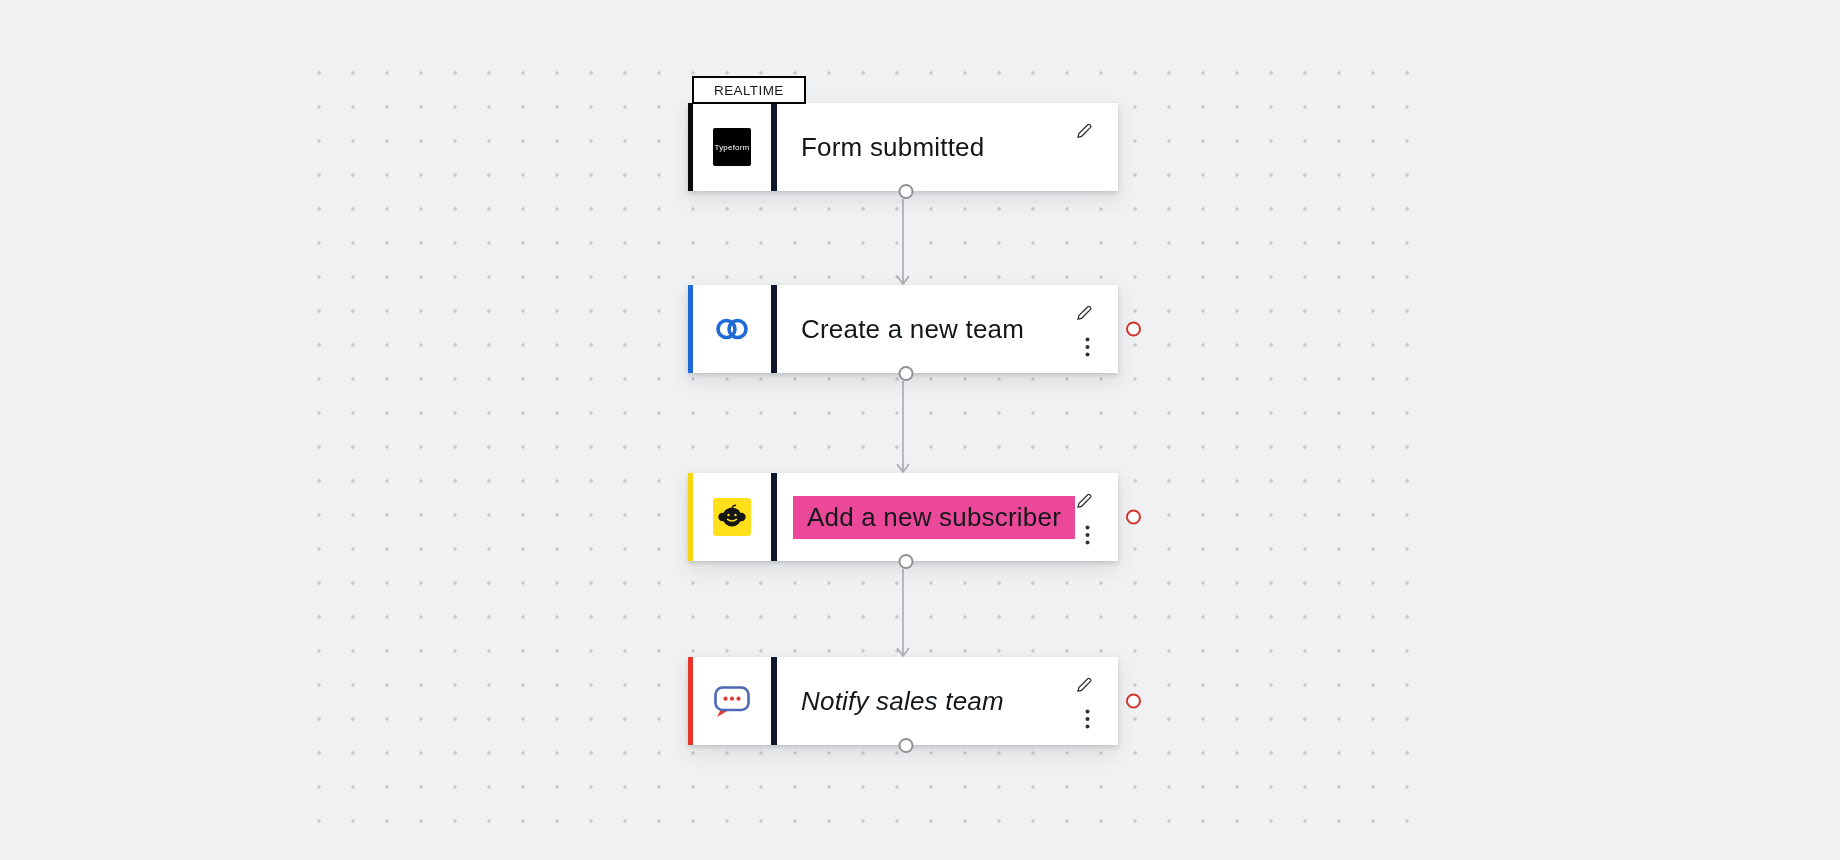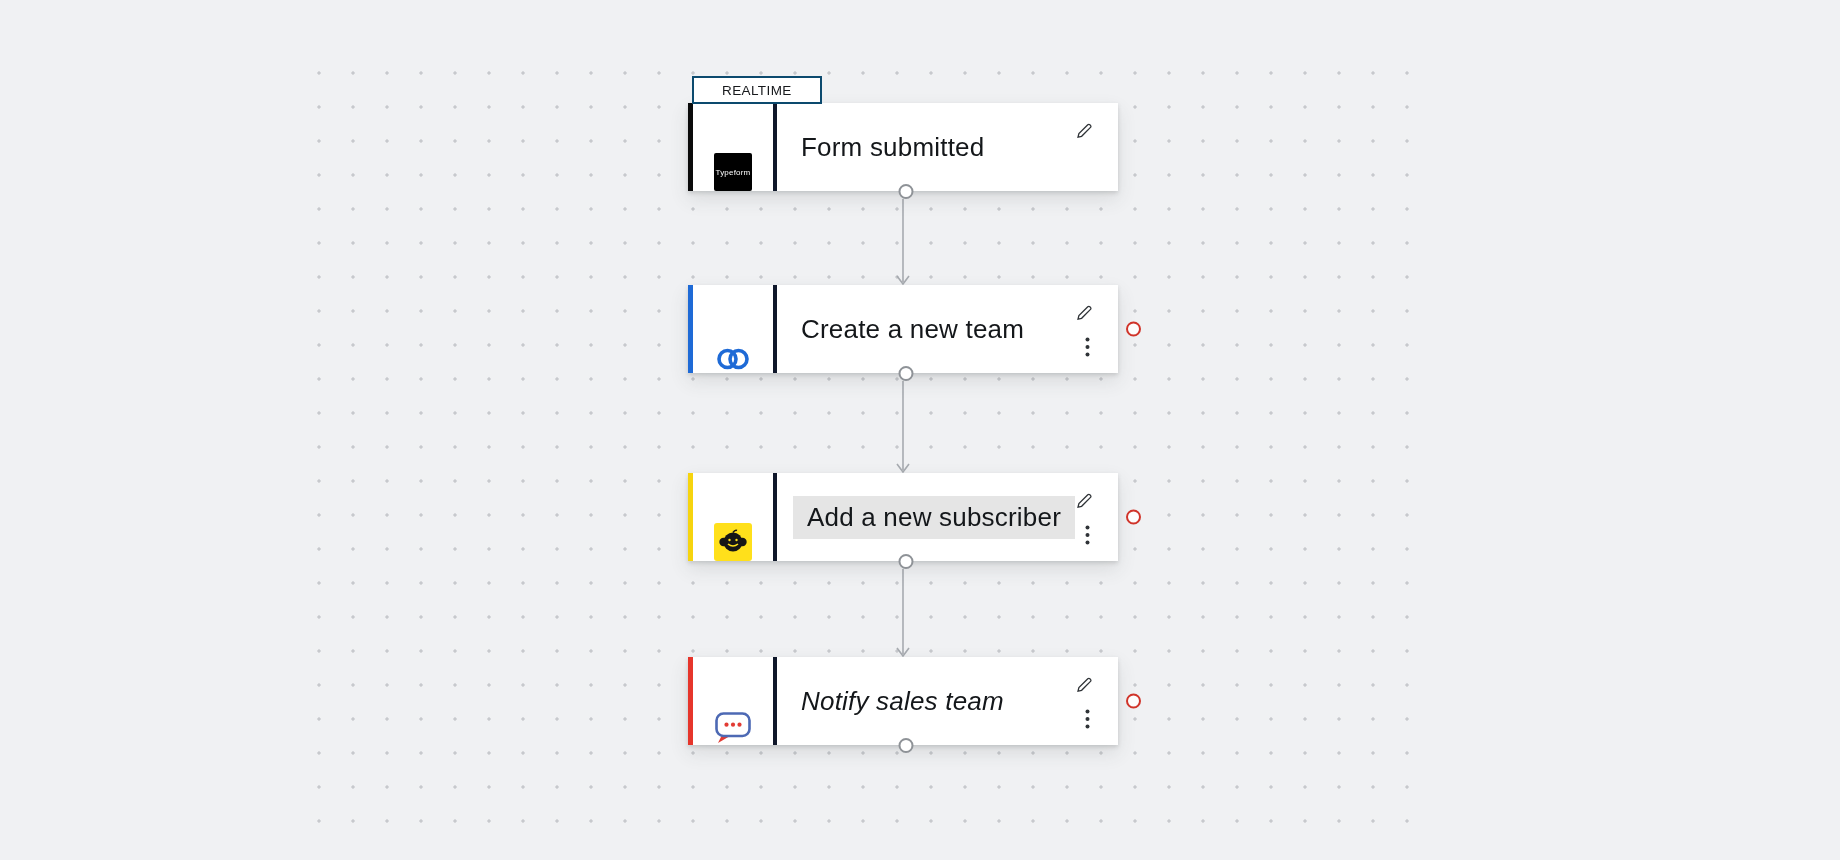--- a/index.html
+++ b/index.html
@@ -34,34 +34,34 @@
     z-index: 2;
   }
   .node-1 { top: 103px; }
   .node-2 { top: 285px; }
   .node-3 { top: 473px; }
   .node-4 { top: 657px; font-style: italic; }
 
   .icon-cell {
     flex: 0 0 84px;
     height: 100%;
-    display: flex; align-items: flex-end; justify-content: center;
-    border-right: 4px solid #0f172a;
+    display: flex; align-items: center; justify-content: center;
+    border-right: 6px solid #0f172a;
   }
 
   .title {
     font-size: 26px;
     color: #14171a;
     margin-left: 24px;
     letter-spacing: .2px;
   }
   .title.highlighted {
     margin-left: 16px;
     padding: 6px 14px;
-    background: #e5e5e5;
+    background: #ec4899;
   }
 
   .edit-btn, .menu-btn {
     position: absolute;
     background: none; border: none; cursor: pointer;
     line-height: 0; padding: 4px;
   }
   .edit-btn { top: 14px; right: 20px; }
   .menu-btn { top: 48px; right: 24px; }
 
@@ -83,23 +83,23 @@
     border: 2px solid #8e9297;
     border-radius: 50%;
     background: #ffffff;
     z-index: 3;
   }
 
   .realtime-badge {
     position: absolute;
     left: 692px; top: 76px;
     height: 28px;
-    padding: 0 28px;
+    padding: 0 20px;
     background: #ffffff;
-    border: 2px solid #0c4a6e;
+    border: 2px solid #000000;
     display: flex; align-items: center;
     font-size: 13.5px;
     color: #17191c;
     letter-spacing: .4px;
     z-index: 3;
   }
 
   .connector { position: absolute; left: 894px; z-index: 1; }
 
   

